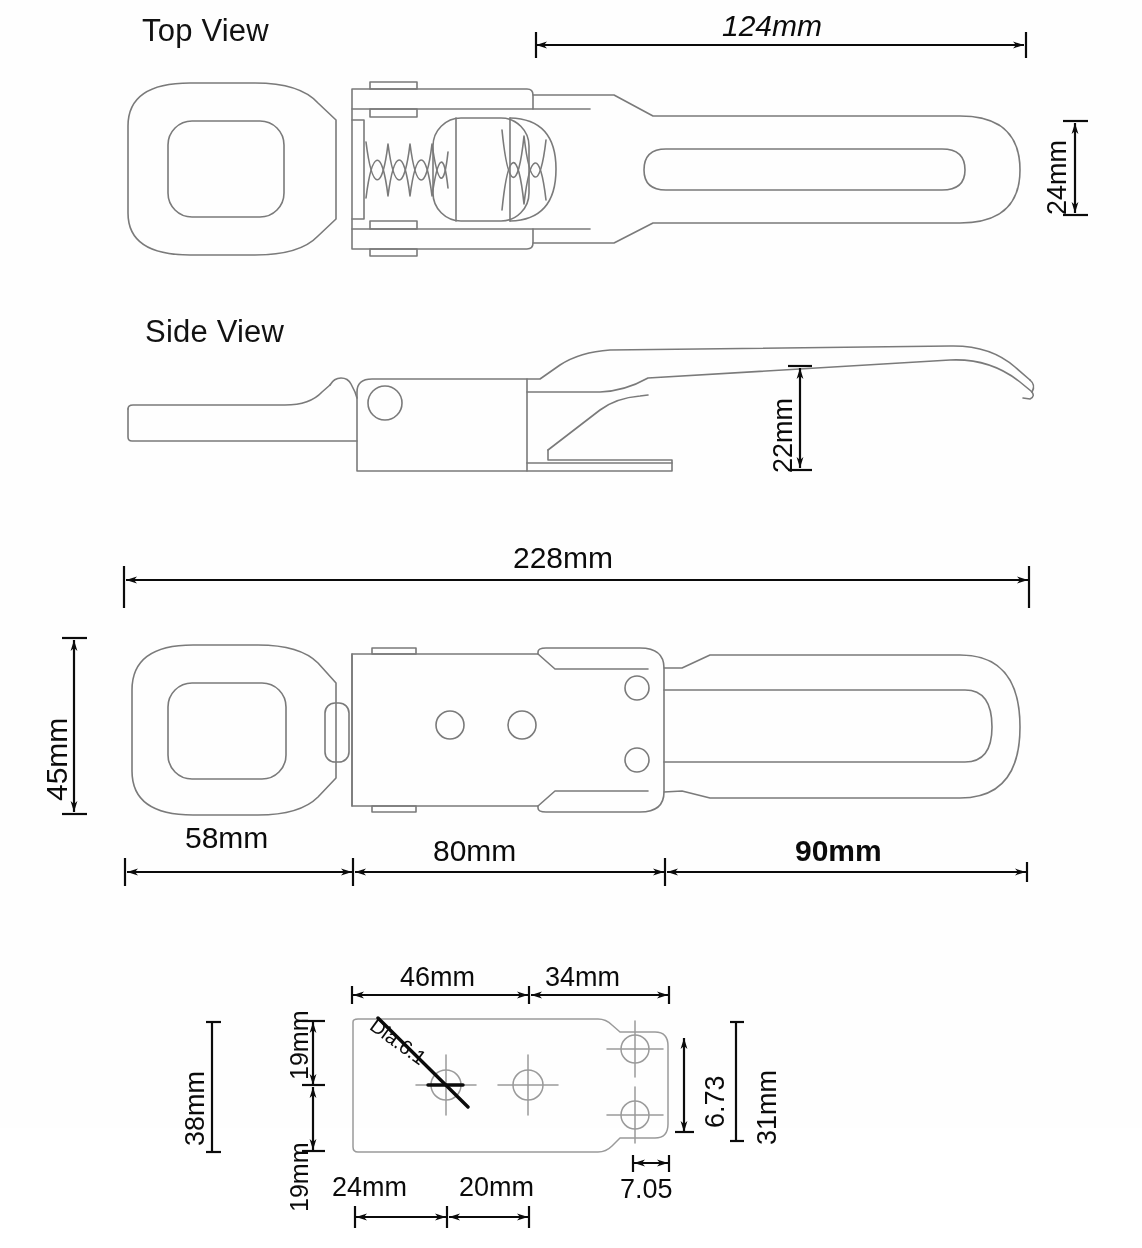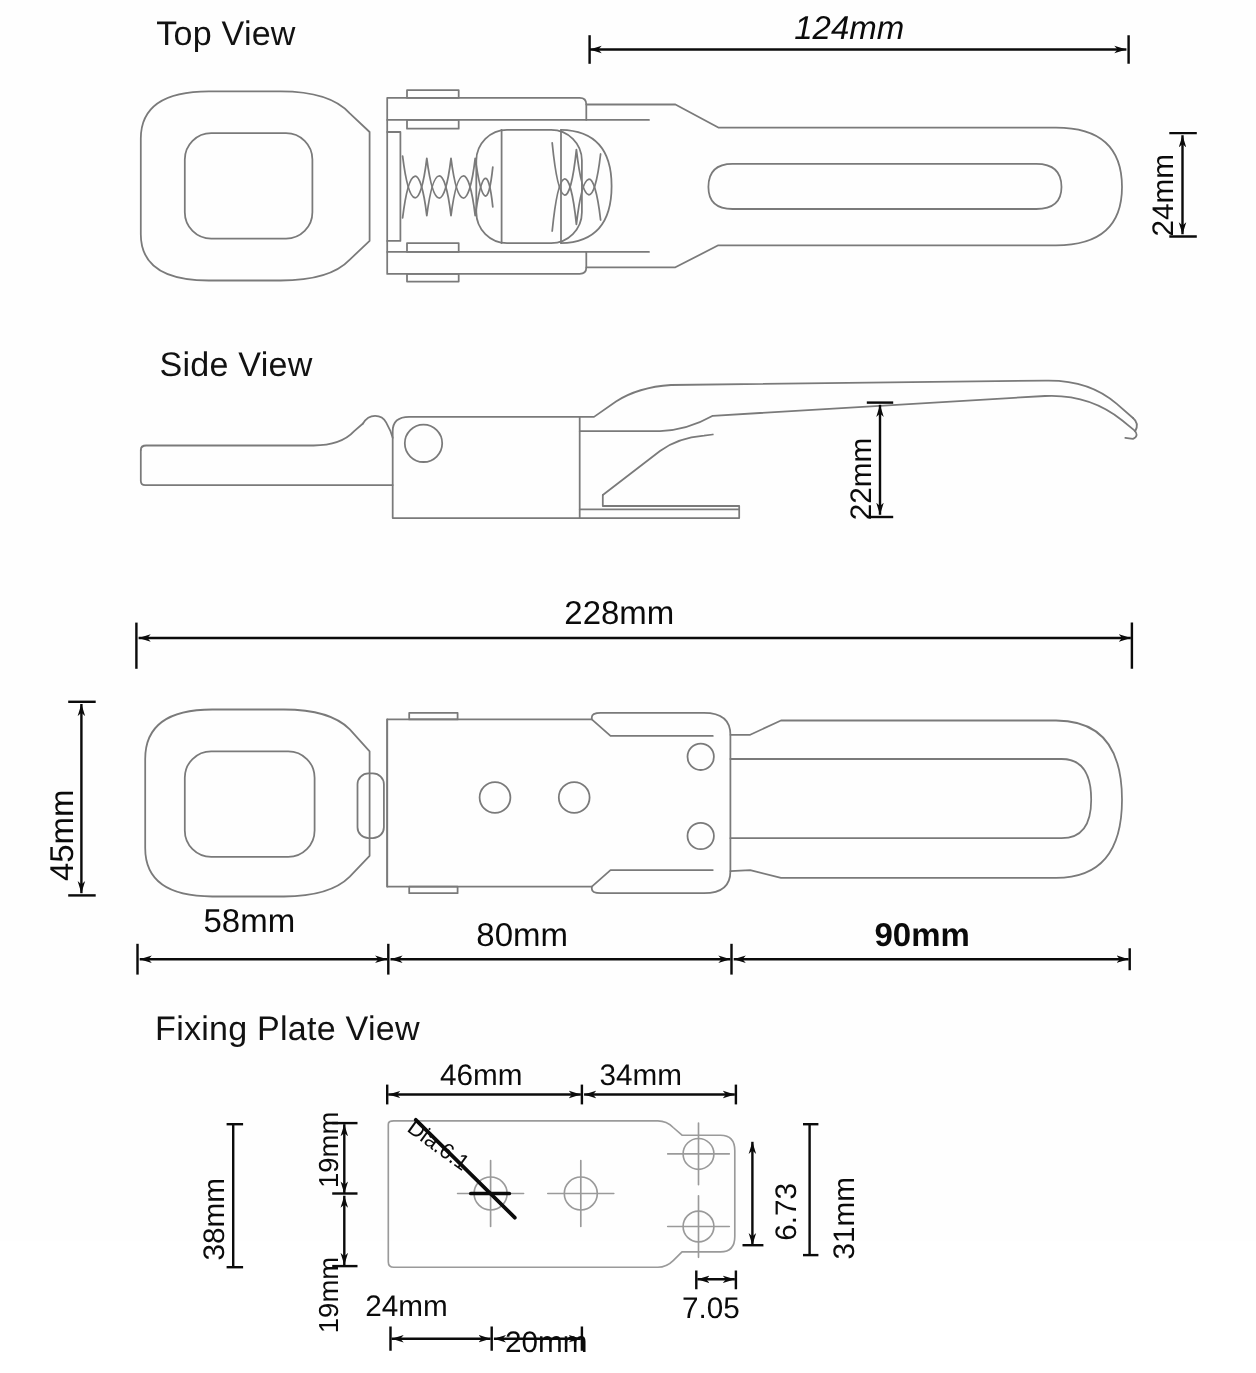--- a/index.html
+++ b/index.html
@@ -235,38 +235,37 @@
       <line x1="675" y1="1132" x2="694" y2="1132"></line>
 
       <line x1="736" y1="1022" x2="736" y2="1141"></line>
       <line x1="730" y1="1022" x2="744" y2="1022"></line>
       <line x1="730" y1="1141" x2="744" y2="1141"></line>
     </g>
   </svg>
 
   <div class="view-title" style="left:142px; top:13px;">Top View</div>
   <div class="view-title" style="left:145px; top:314px;">Side View</div>
-  <div class="view-title" style="left:141px; top:917px;">Fixing Plate View</div>
 
   <div class="dim-label dim-lg" style="left:722px; top:9px;font-style:italic;">124mm</div>
   <div class="dim-label dim-md rot90" style="left:1042px; top:215px;">24mm</div>
 
   <div class="dim-label dim-md rot90" style="left:768px; top:473px;">22mm</div>
 
   <div class="dim-label dim-lg" style="left:513px; top:541px;">228mm</div>
   <div class="dim-label dim-lg rot90" style="left:40px; top:801px;">45mm</div>
   <div class="dim-label dim-lg" style="left:185px; top:809px;margin-top:12px;">58mm</div>
   <div class="dim-label dim-lg" style="left:433px; top:834px;">80mm</div>
   <div class="dim-label dim-lg" style="left:795px; top:834px;font-weight:bold;">90mm</div>
 
   <div class="dim-label dim-md" style="left:400px; top:962px;">46mm</div>
   <div class="dim-label dim-md" style="left:545px; top:962px;">34mm</div>
   <div class="dim-label dim-md rot90" style="left:180px; top:1146px;">38mm</div>
   <div class="dim-label dim-sm rot90" style="left:285px; top:1080px;">19mm</div>
   <div class="dim-label dim-sm rot90" style="left:285px; top:1212px;">19mm</div>
   <div class="dim-label dim-xs rot-diag" style="left:379px; top:1014px;">Dia.6.1</div>
   <div class="dim-label dim-md" style="left:332px; top:1172px;">24mm</div>
-  <div class="dim-label dim-md" style="left:459px; top:1172px;margin-top:33px;">20mm</div>
+  <div class="dim-label dim-md" style="left:459px; top:1172px;">20mm</div>
   <div class="dim-label dim-md" style="left:620px; top:1174px;">7.05</div>
   <div class="dim-label dim-md rot90" style="left:700px; top:1128px;">6.73</div>
   <div class="dim-label dim-md rot90" style="left:752px; top:1145px;">31mm</div>
 
 </div>
 
 </body></html>

